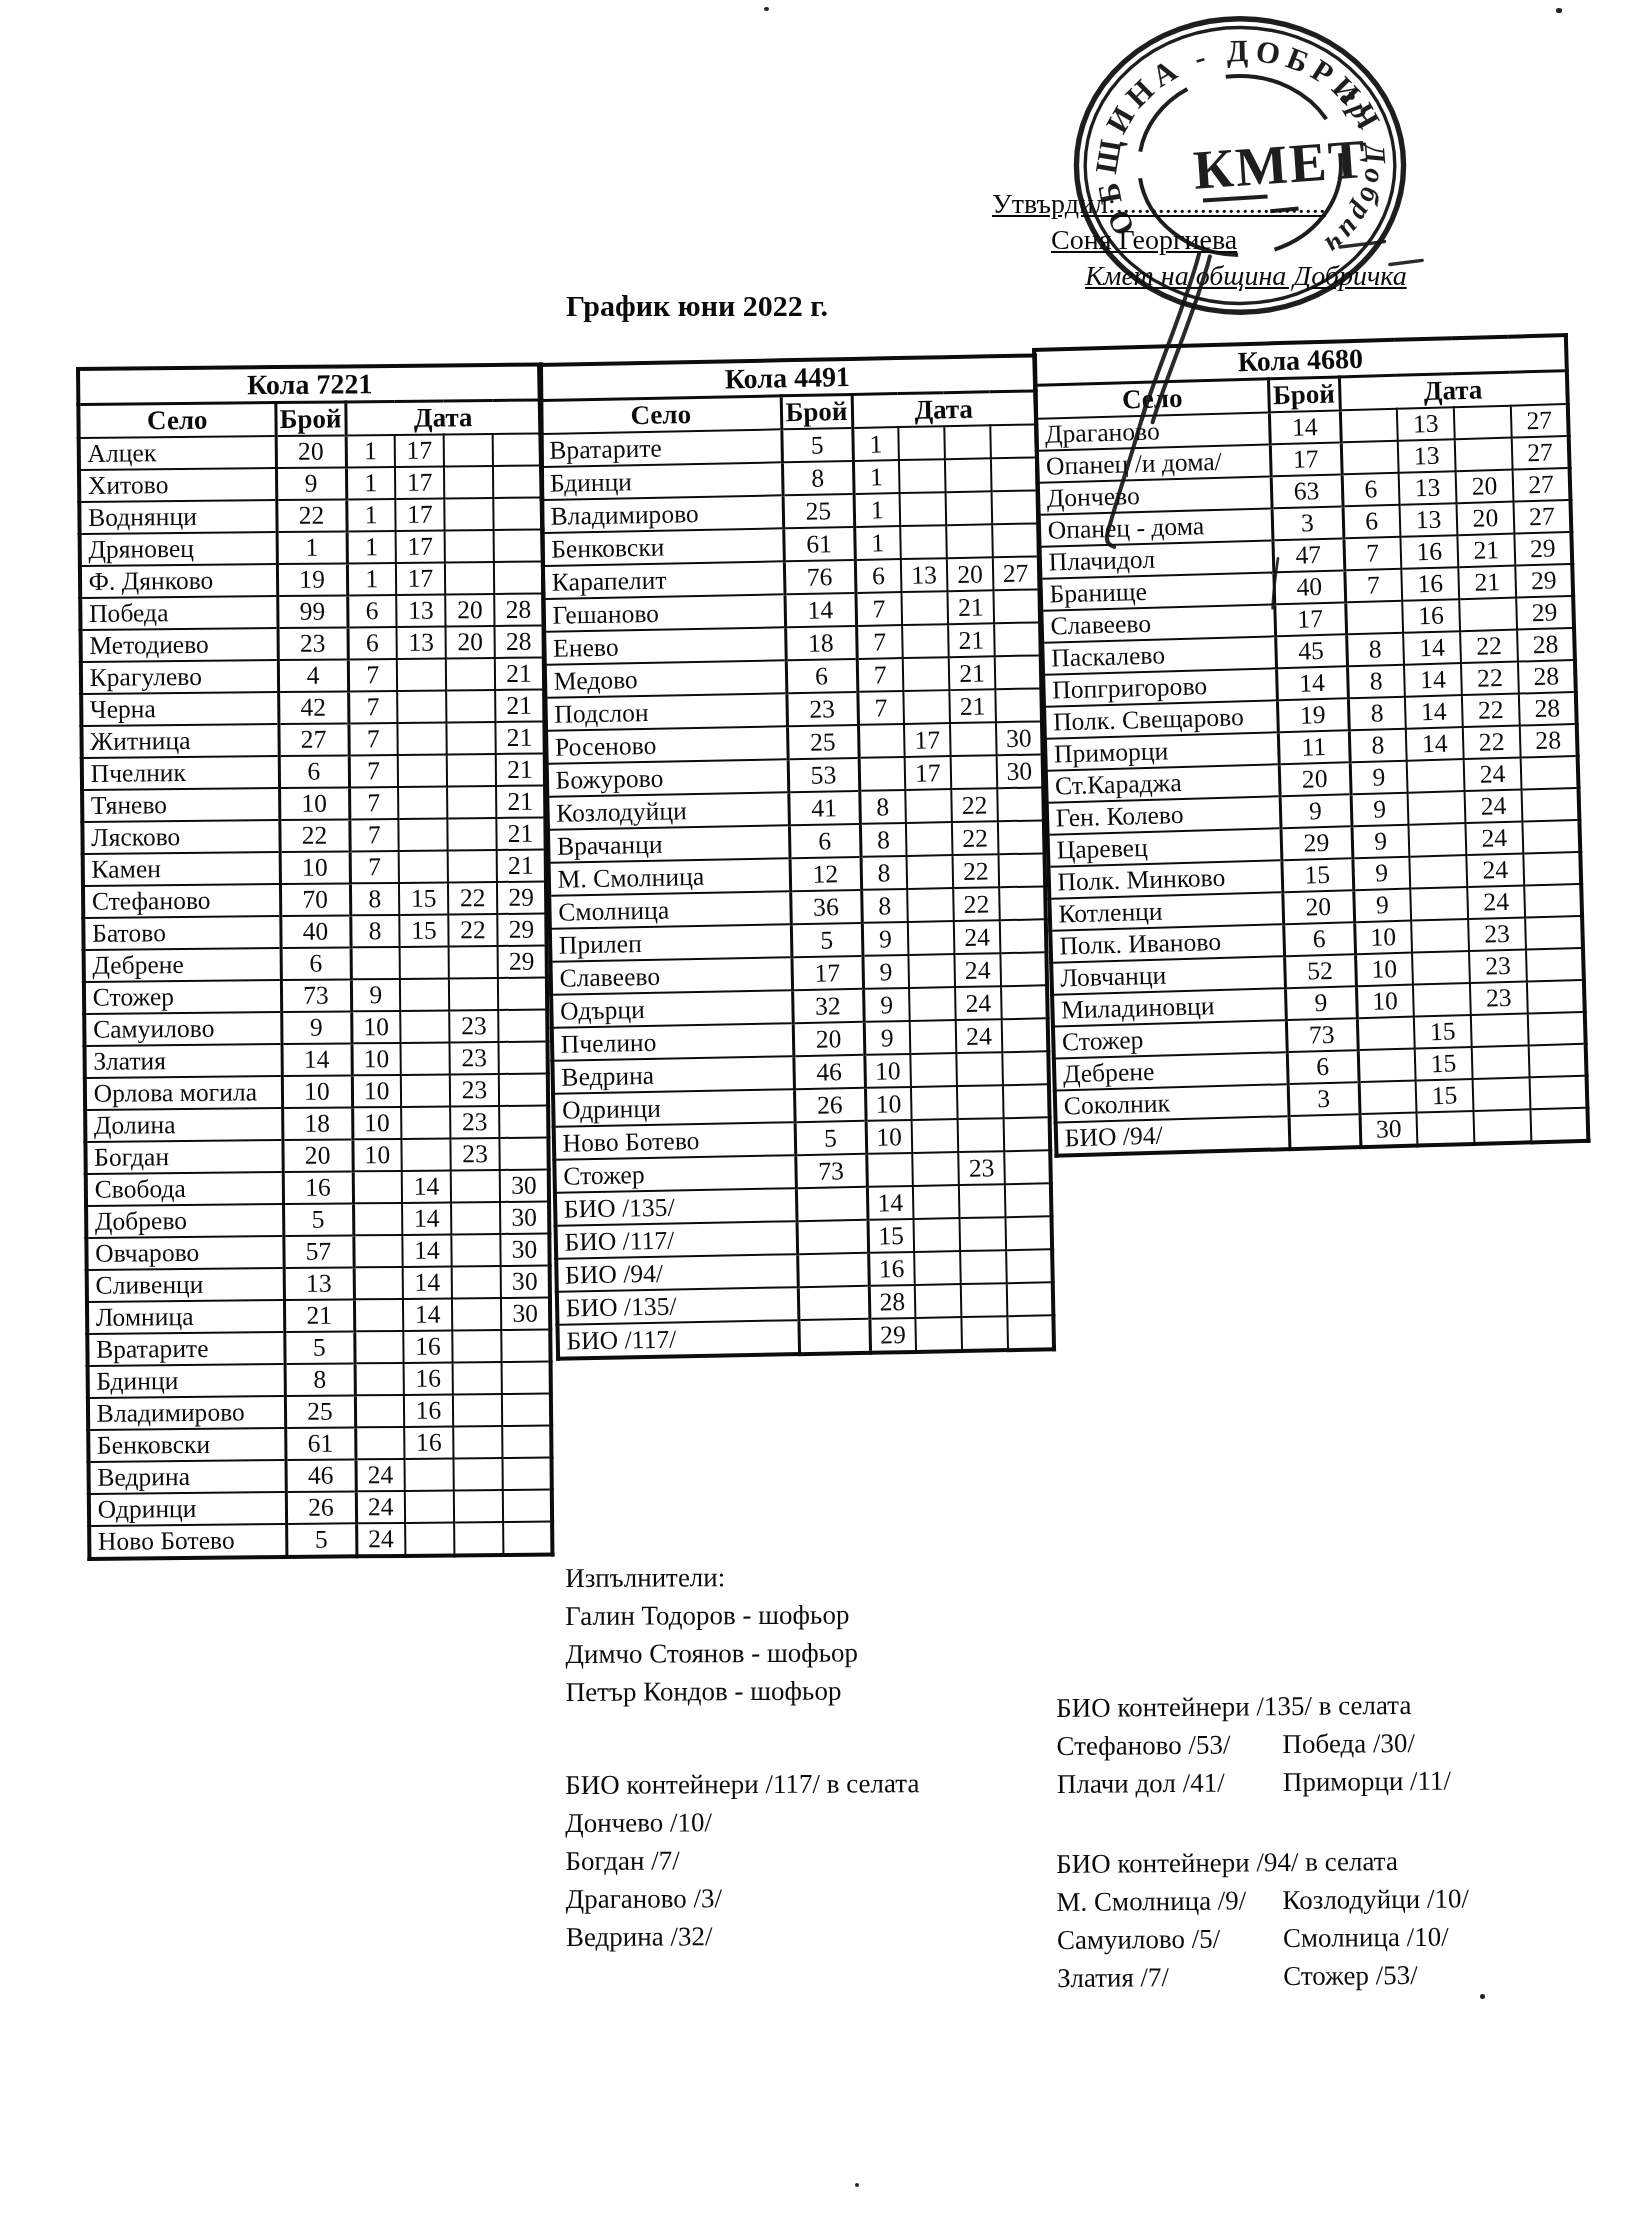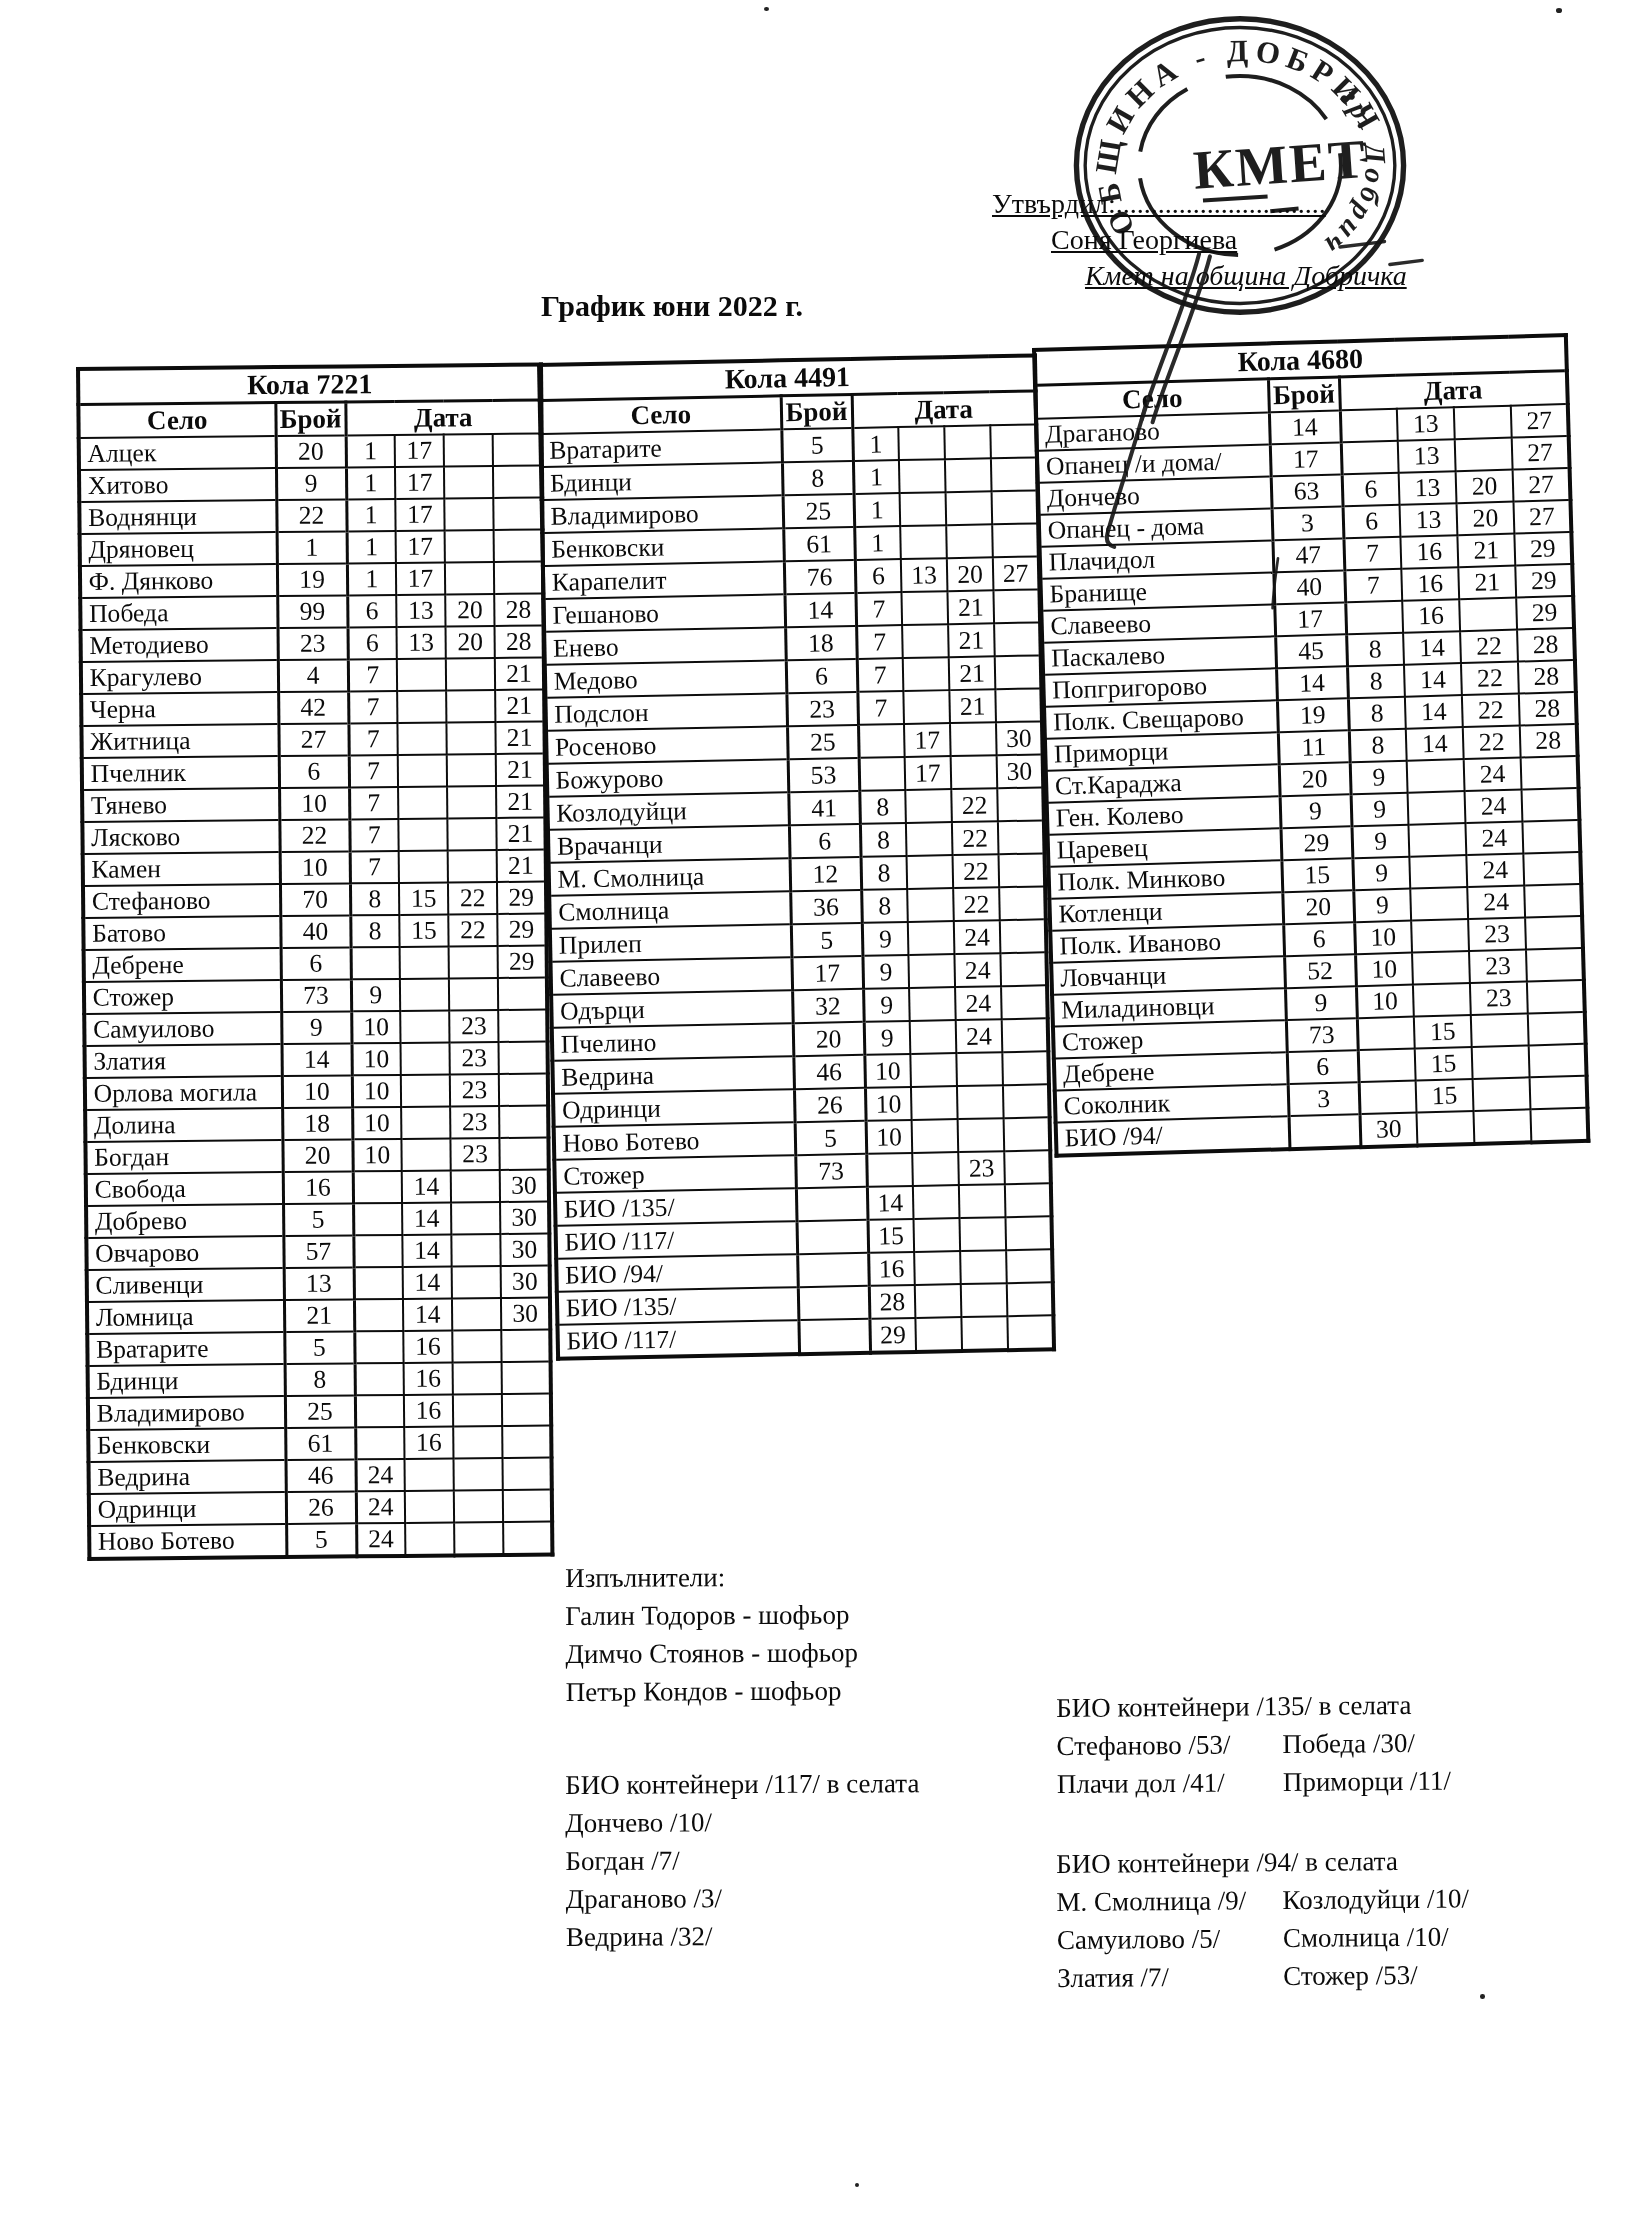--- a/index.html
+++ b/index.html
@@ -12,21 +12,21 @@
         font-family:"Liberation Serif", serif;}
   .sched{border:4px solid #0c0c0c;}
   .sched th.kola{font-size:28px;font-weight:bold;height:31px;border-bottom:3.4px solid #0c0c0c;text-align:center;}
   .sched th.h2{font-size:27px;font-weight:bold;height:30px;text-align:center;}
   .sched td.vn{text-align:left;padding-left:6.7px;font-size:25.6px;}
   .sched td.nm{text-align:center;font-size:25.6px;}
   .sched td.c0,.sched th.c0{border-right:3.4px solid #0c0c0c;}
   .sched td.c1,.sched th.c1{border-right:3.4px solid #0c0c0c;}
   .t1 td{height:30px;} .t2 td{height:31px;} .t3 td{height:30px;}
   
-  #doctitle{position:absolute;left:541px;top:289px;font-size:30px;font-weight:bold;}
+  #doctitle{position:absolute;left:566px;top:289px;font-size:30px;font-weight:bold;}
   #approve{position:absolute;left:992px;top:186px;font-size:28px;line-height:36px;text-decoration:underline;}
   #approve .a2{margin-left:59px;}
   #approve .a3{margin-left:93px;font-style:italic;}
   
   .txtblock{position:absolute;font-size:27px;line-height:38px;transform-origin:0 0;}
   #executors{left:565px;top:1559px;transform:rotate(-0.3deg);}
   .bio .cols{display:flex;}
   .bio .c1a{width:237px;} .bio .c1b{width:226px;}
   #bio135{left:1056px;top:1689px;transform:rotate(-0.5deg);}
   #bio117{left:565px;top:1766px;transform:rotate(-0.3deg);}

